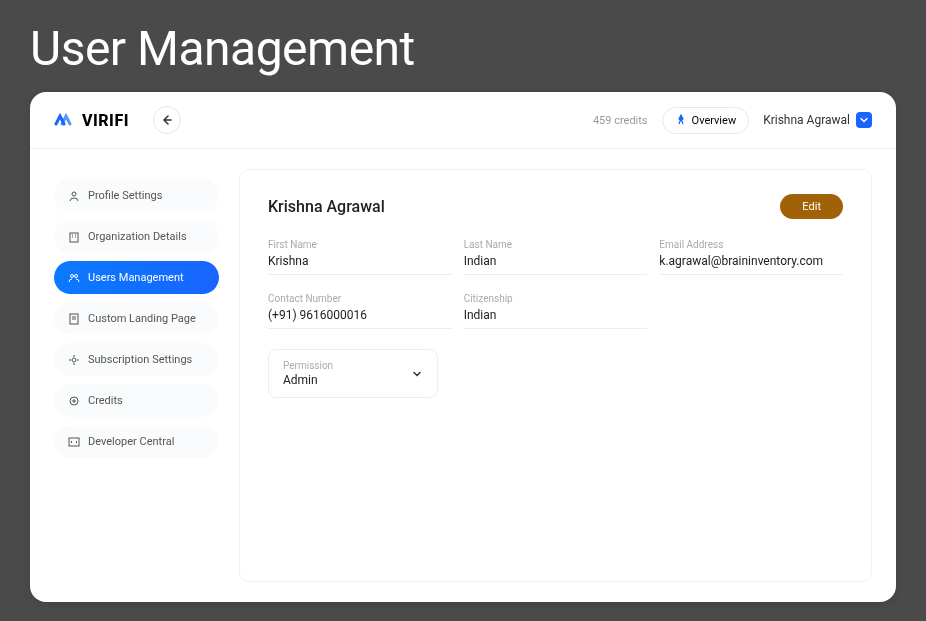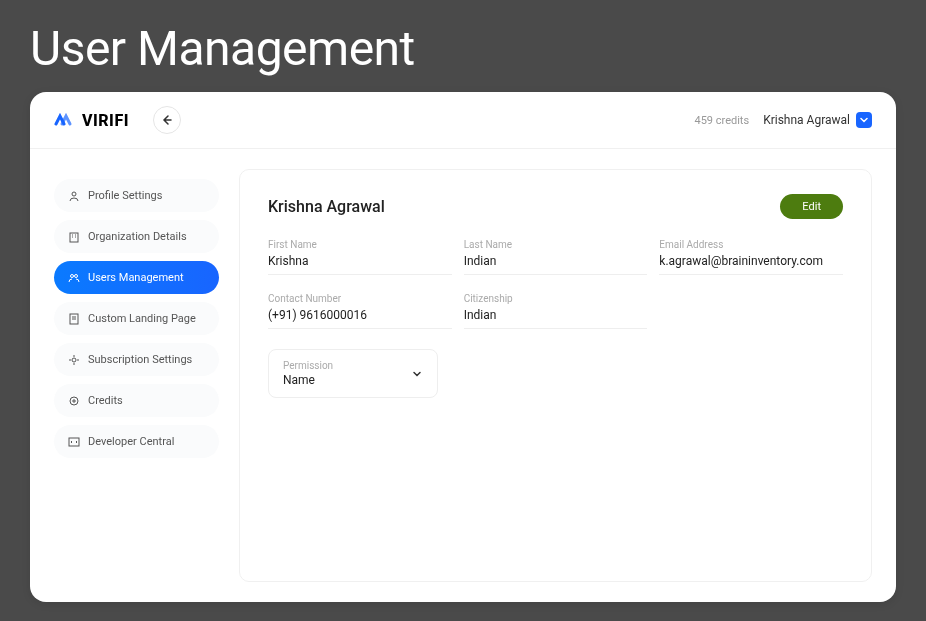--- a/index.html
+++ b/index.html
@@ -147,21 +147,21 @@
       justify-content: space-between;
       align-items: center;
       margin-bottom: 20px;
     }
     .panel-title {
       font-size: 16px;
       font-weight: 500;
       color: #222;
     }
     .edit-btn {
-      background: #4d7c0f;
+      background: #a16207;
       color: #fff;
       border: none;
       padding: 6px 22px;
       border-radius: 16px;
       font-size: 11px;
       cursor: pointer;
     }
     .form-grid {
       display: grid;
       grid-template-columns: 1fr 1fr 1fr;
@@ -223,20 +223,26 @@
       </span>
       <span class="logo-text">VIRIFI</span>
     </div>
     <button class="back-btn">
       <svg width="12" height="12" viewBox="0 0 12 12">
         <path d="M7 2 L3 6 L7 10 M3 6 L10 6" stroke="#333" stroke-width="1.5" fill="none" stroke-linecap="round"></path>
       </svg>
     </button>
     <div class="header-spacer"></div>
     <span class="credits">459 credits</span>
+    <div class="overview-btn">
+      <svg viewBox="0 0 12 12">
+        <path d="M6 1 L8 5 L6 7 L4 5 Z M5 7 L4 10 M7 7 L8 10" stroke="#1865ff" stroke-width="1.2" fill="#1865ff"></path>
+      </svg>
+      <span>Overview</span>
+    </div>
     <div class="user-menu">
       <span>Krishna Agrawal</span>
       <span class="user-menu-chevron">
         <svg width="8" height="8" viewBox="0 0 8 8">
           <path d="M1 2.5 L4 5.5 L7 2.5" stroke="#fff" stroke-width="1.5" fill="none" stroke-linecap="round"></path>
         </svg>
       </span>
     </div>
   </div>
 
@@ -320,21 +326,21 @@
         <div class="form-field">
           <span class="field-label">Citizenship</span>
           <span class="field-value">Indian</span>
         </div>
         <div></div>
       </div>
 
       <div class="permission-box">
         <div class="permission-inner">
           <span class="permission-label">Permission</span>
-          <span class="permission-value">Name</span>
+          <span class="permission-value">Admin</span>
         </div>
         <svg width="12" height="12" viewBox="0 0 12 12">
           <path d="M3 4.5 L6 7.5 L9 4.5" stroke="#333" stroke-width="1.5" fill="none" stroke-linecap="round"></path>
         </svg>
       </div>
     </div>
   </div>
 </div>
 
 </body></html>

